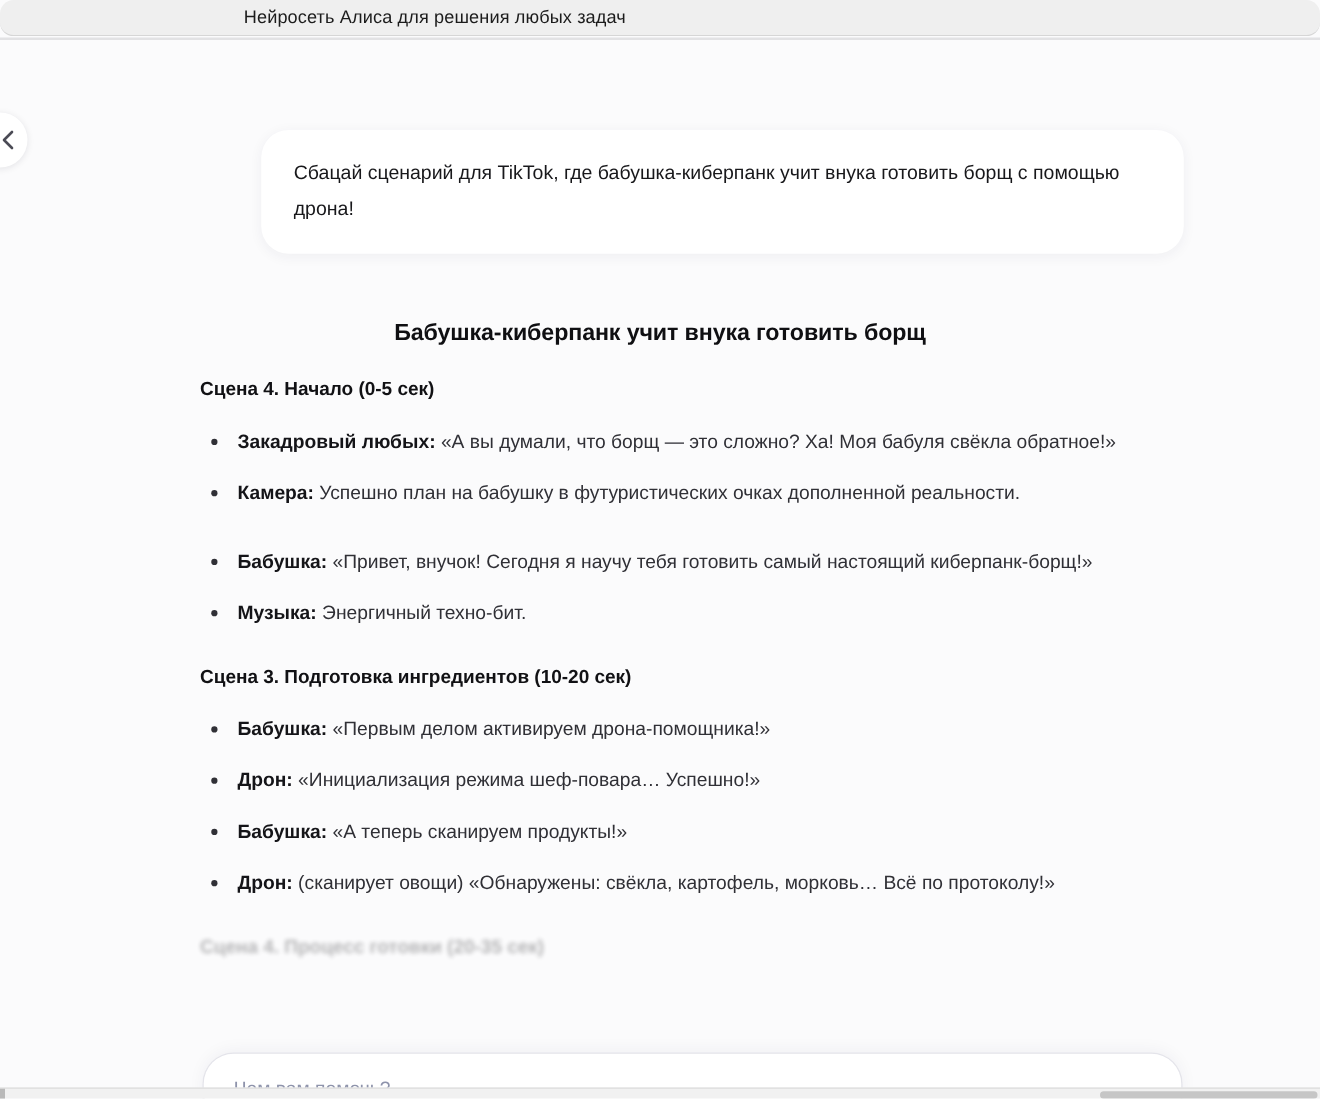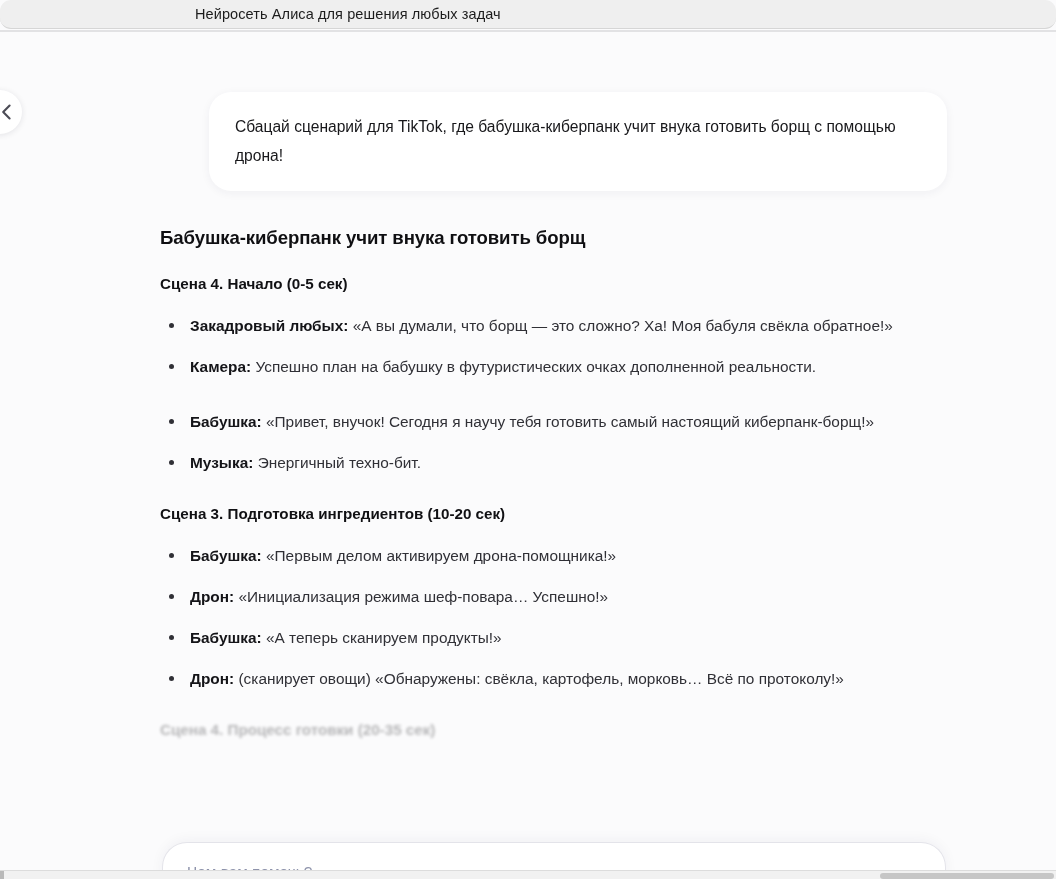--- a/index.html
+++ b/index.html
@@ -77,21 +77,21 @@
     align-items: center;
     justify-content: center;
     padding: 0;
     cursor: pointer;
   }
   .edge-button svg { display: block; margin-left: 12px; }
 
   
   .thread {
     position: absolute;
-    top: 0;
+    top: 12px;
     left: 0;
     width: 1056px;
     height: 729px;
     padding-top: 60px;
   }
 
   
   .user-row {
     display: flex;
     justify-content: flex-start;
@@ -114,23 +114,24 @@
     padding-left: 160px;
     padding-right: 160px;
     padding-top: 34px;
     color: #27272a;
   }
 
   .answer-title {
     font-size: 18.6px;
     font-weight: 700;
     color: #0f0f12;
-    margin: 0 0 22px 0;
+    margin: 16px 0 22px 0;
     line-height: 26px;
     letter-spacing: -0.1px;
+    text-align: center;
   }
 
   .scene-heading {
     font-size: 15.2px;
     font-weight: 700;
     color: #111114;
     margin: 0 0 16px 0;
     line-height: 22px;
   }
   .scene-block + .scene-block { margin-top: 26px; }

